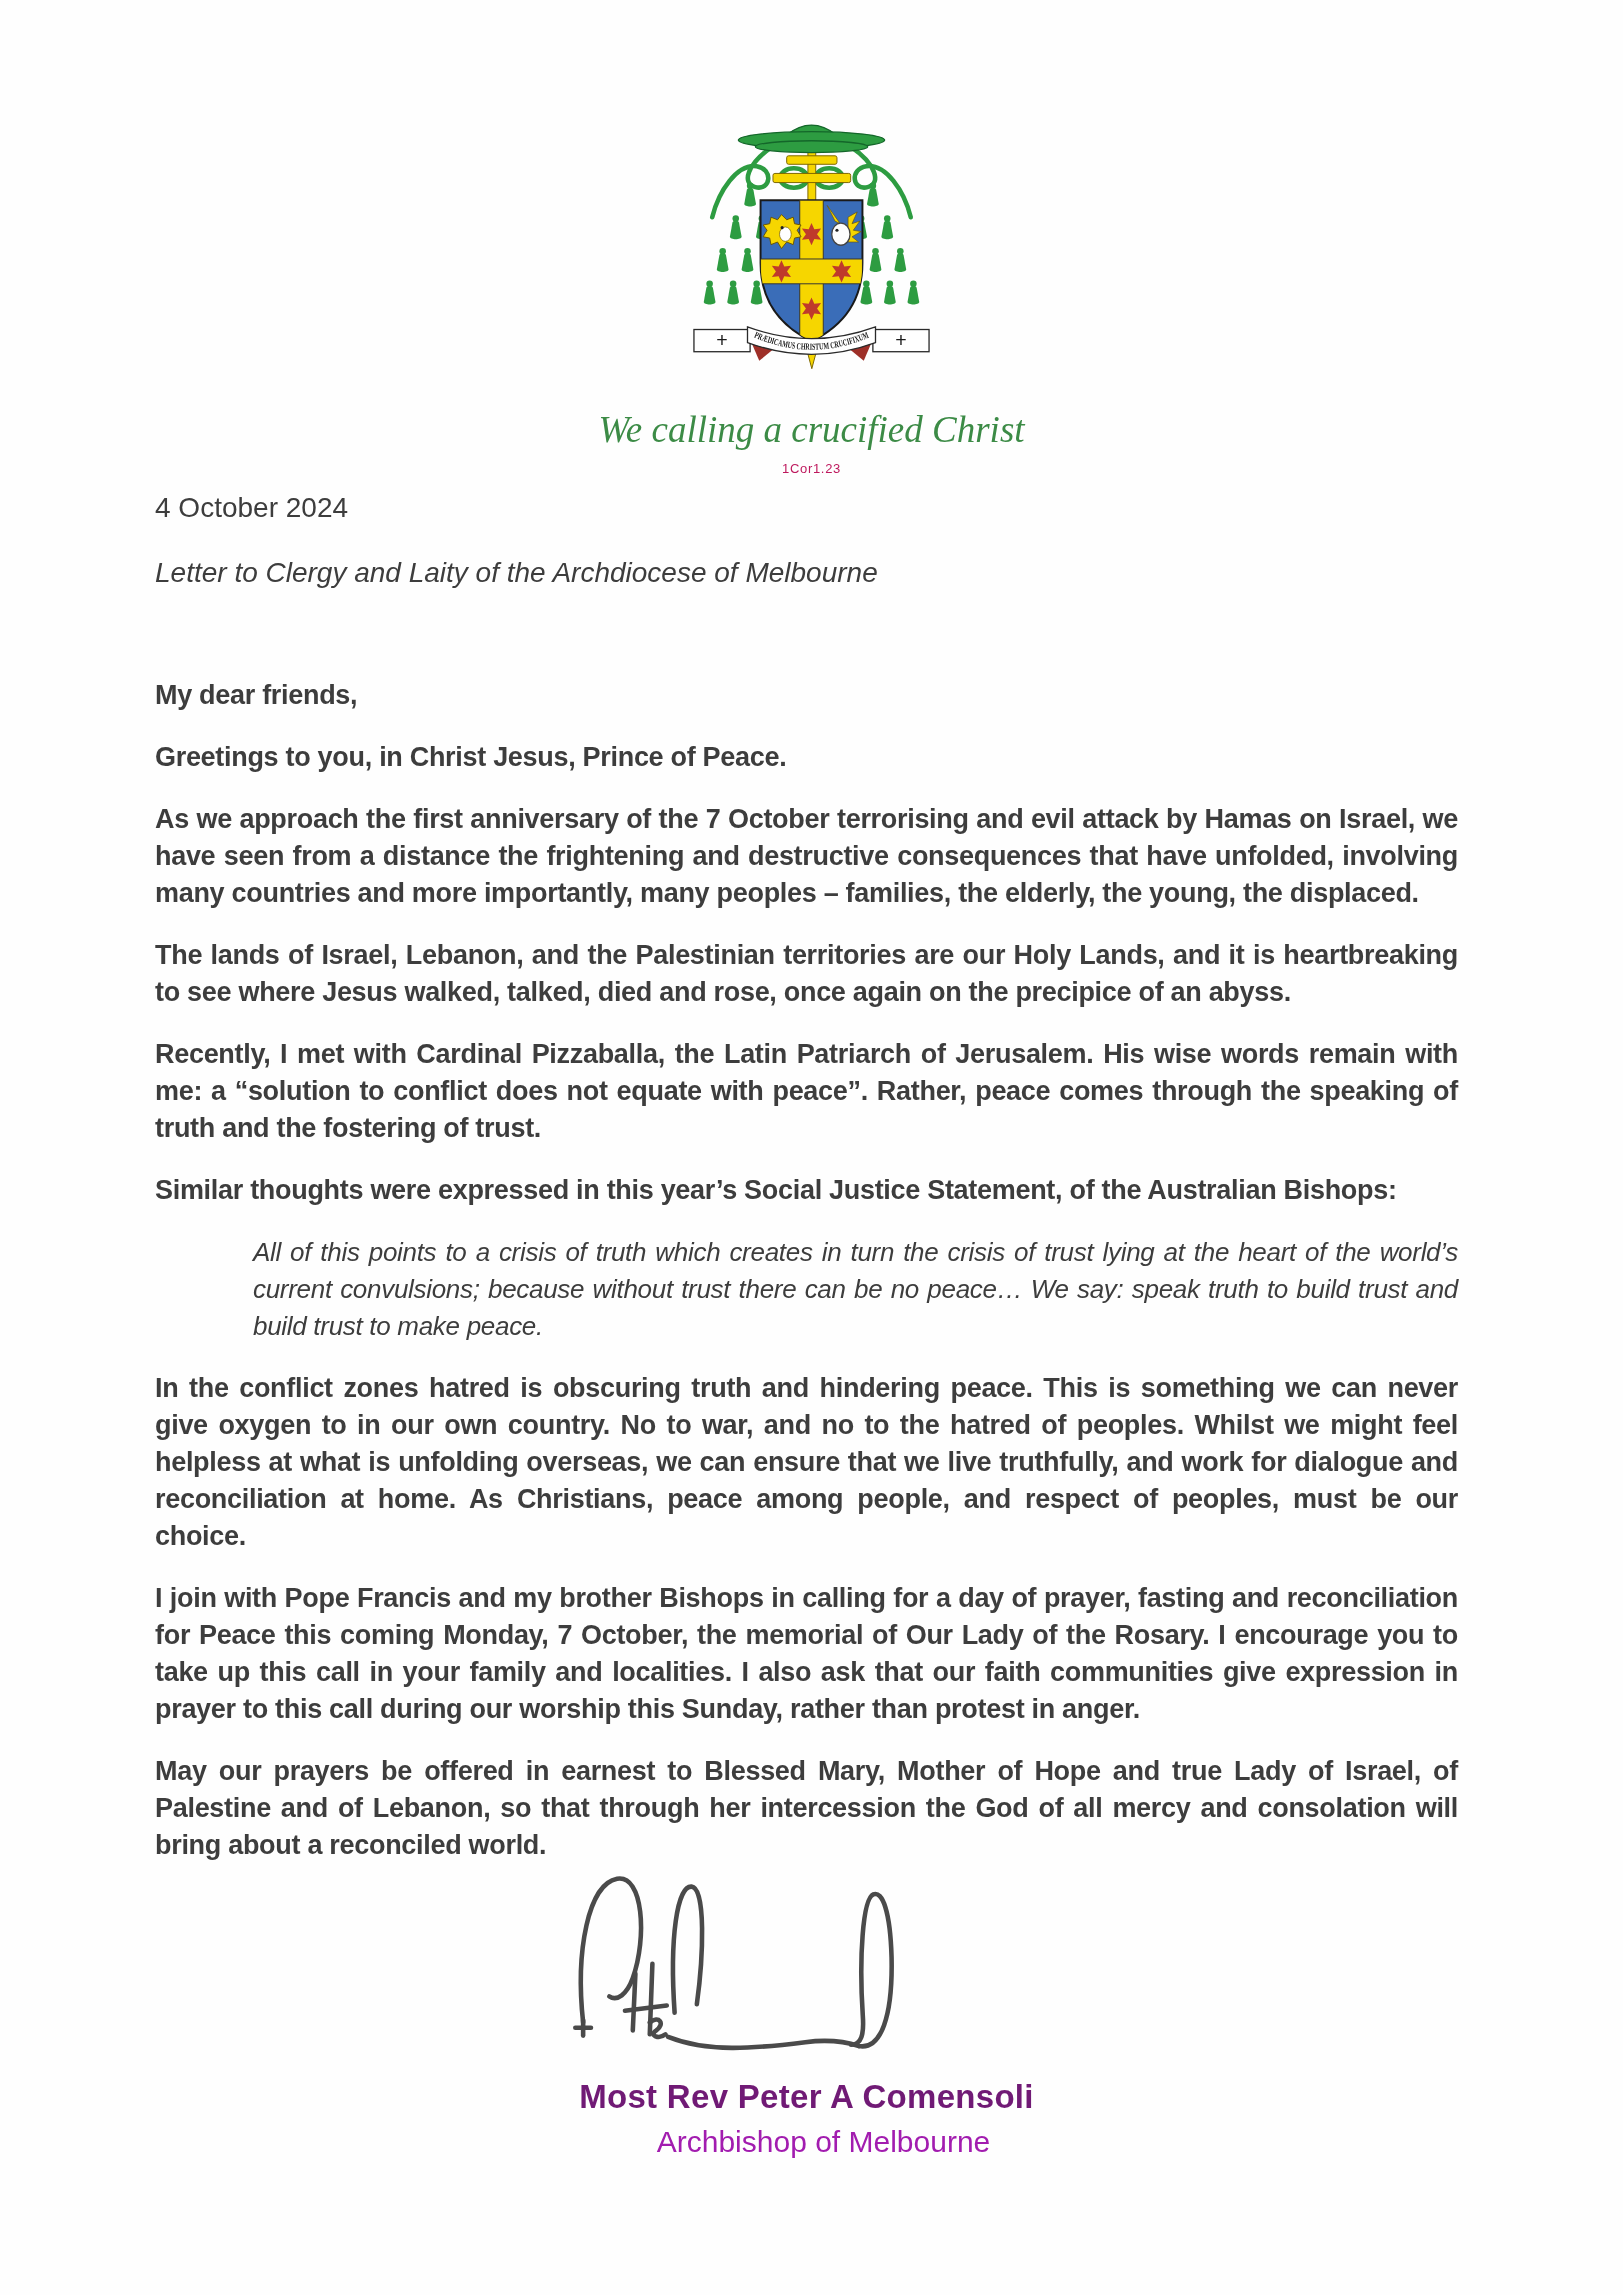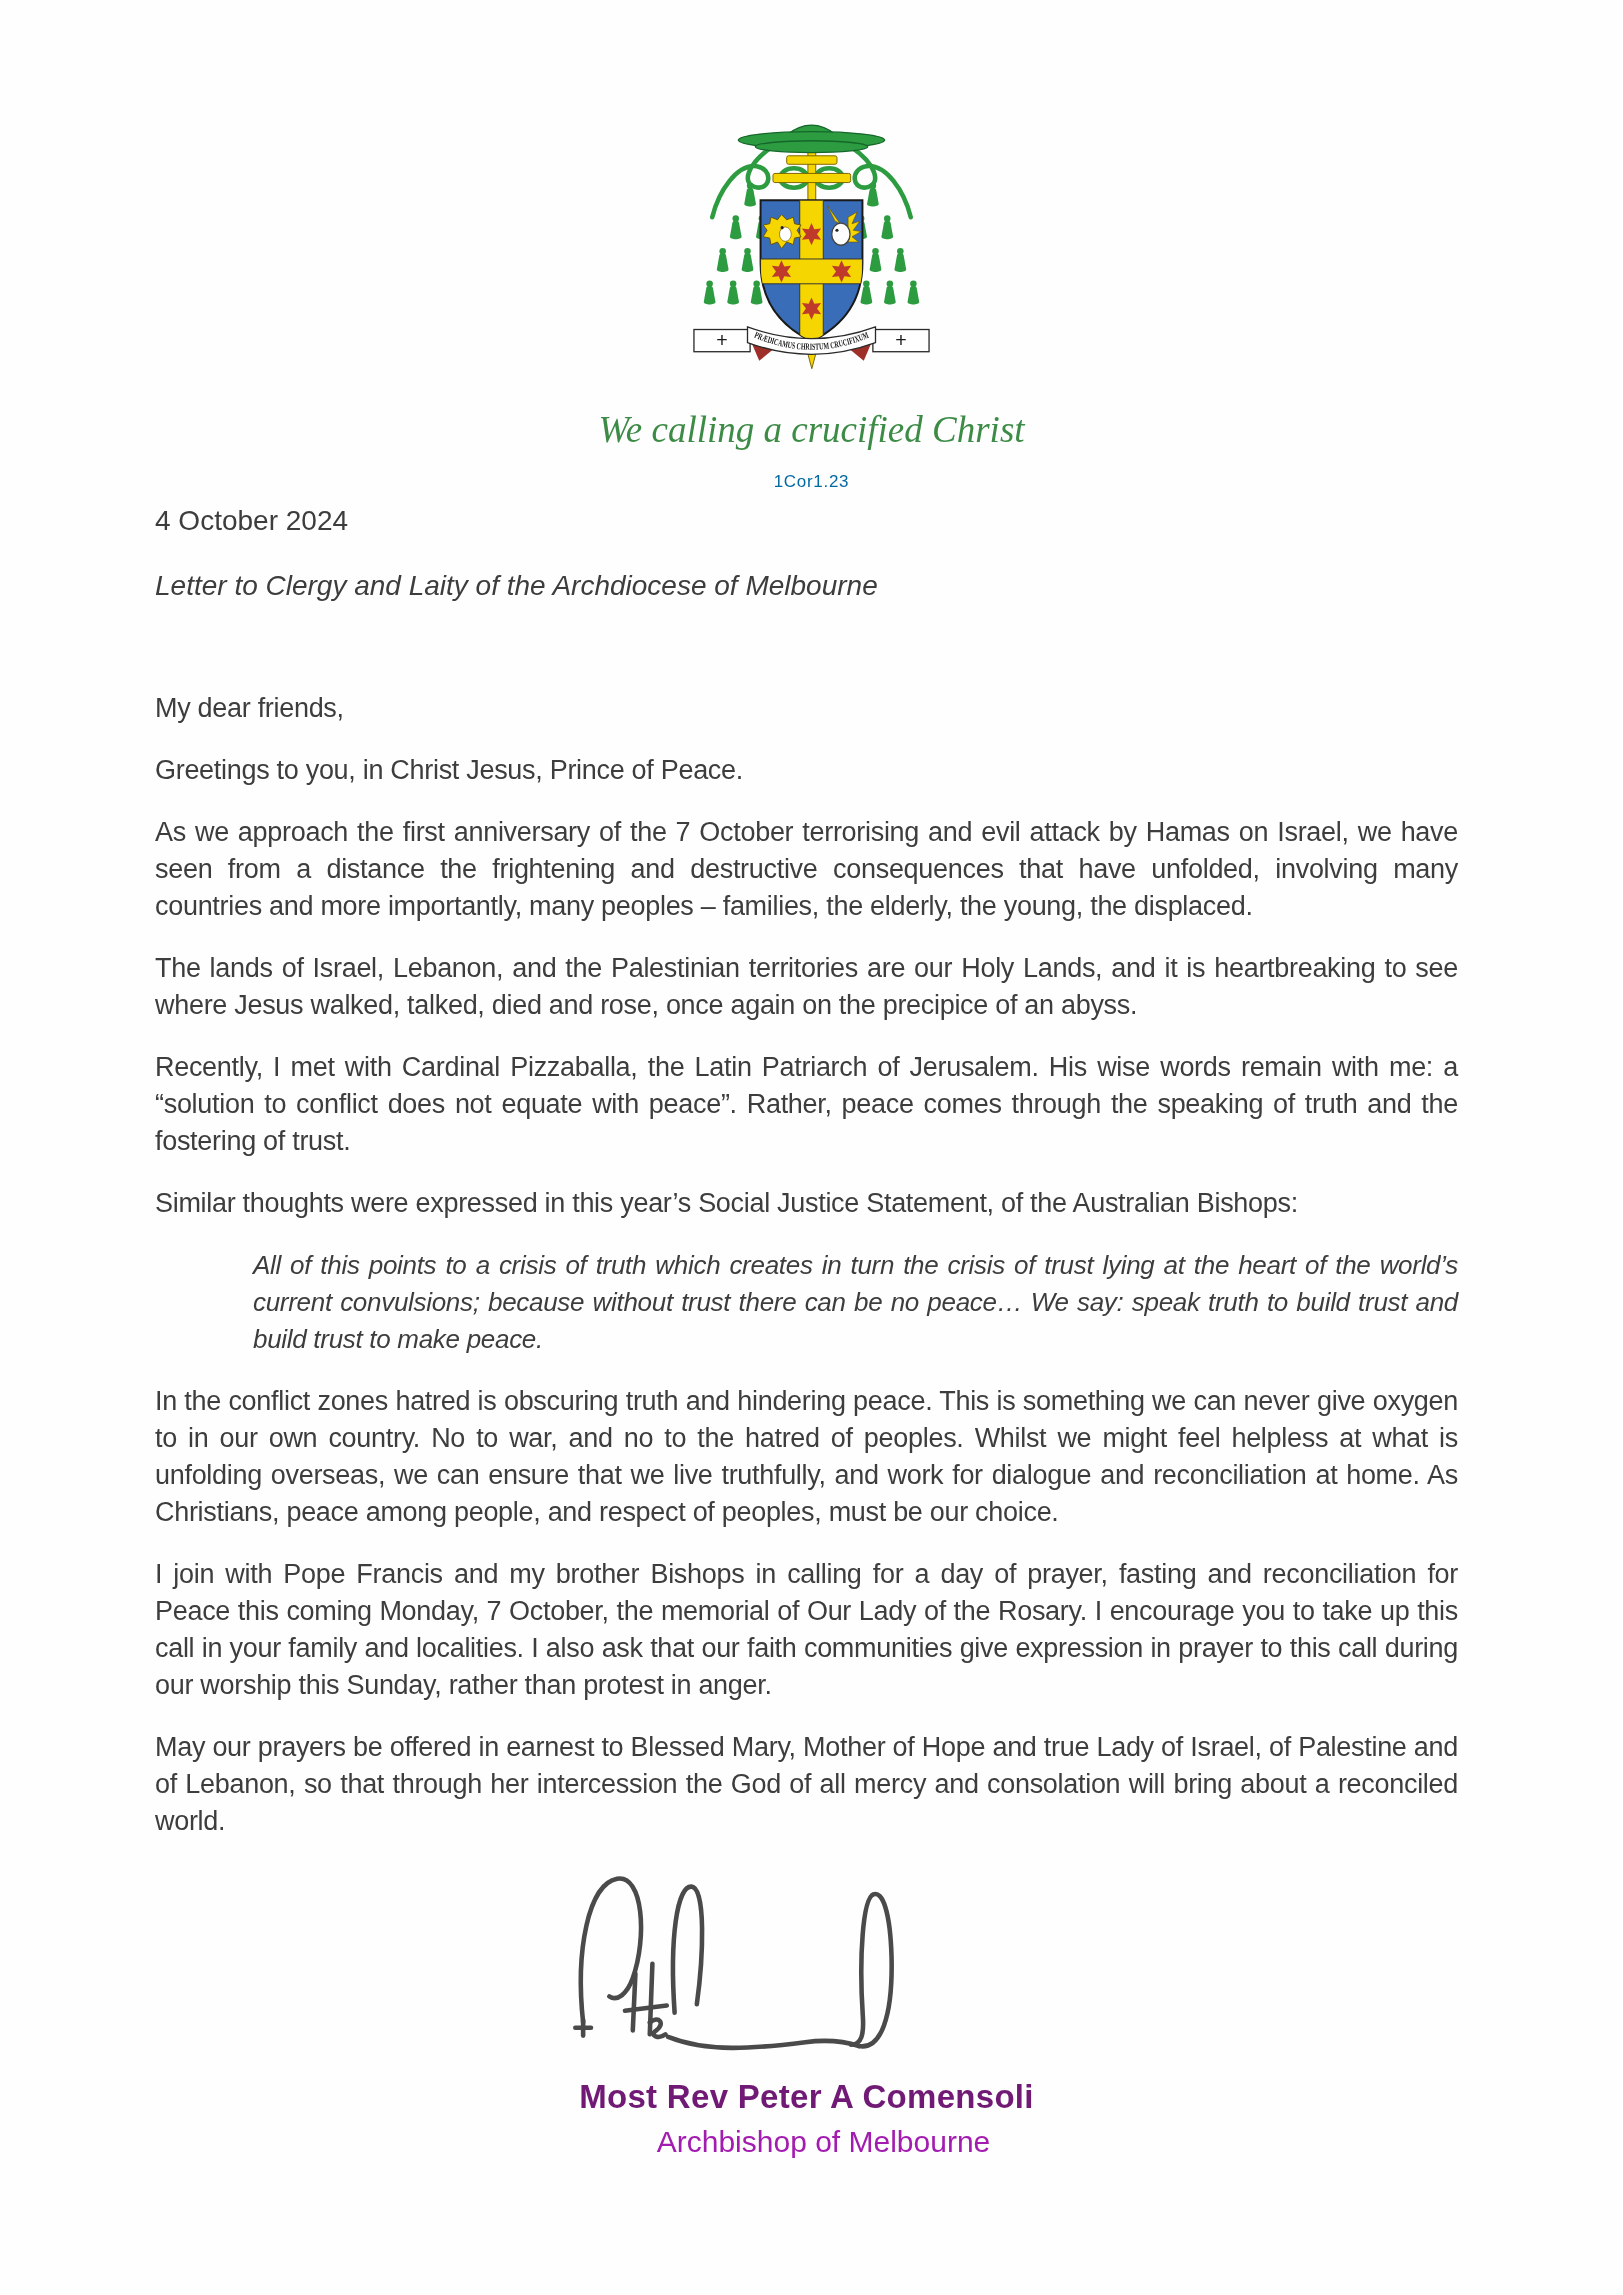--- a/index.html
+++ b/index.html
@@ -18,35 +18,35 @@
   .header { text-align:center; padding-top:114px; }
   .crest { width:275px; height:256px; display:inline-block; }
   .motto {
     margin-top:37px;
     font-family:"Liberation Serif", serif;
     font-style:italic;
     font-size:37px; line-height:41px;
     color:#3c8b46;
   }
   .motto-ref {
-    margin-top:21px;
-    font-size:17px; line-height:22px;
-    color:#0369a1;
+    margin-top:8px;
+    font-size:13px; line-height:22px;
+    color:#be185d;
     letter-spacing:0.7px;
   }
   .content { margin:0 165px 0 155px; }
   .dateline { margin-top:10.5px; font-size:28px; line-height:33px; }
   .subject  { margin-top:32px; font-size:28px; line-height:33px; font-style:italic; }
   .letter-body {
     margin-top:88px;
     font-size:27px; line-height:37px;
     letter-spacing:-0.3px;
     text-align:justify;
   }
-  .letter-body p { margin:25px 0 0 0; }
+  .letter-body p { margin:25px 0 0 0;font-weight:bold; }
   .letter-body p:first-child { margin-top:0; }
   .letter-body p.no-justify { text-align:left; }
   .quote {
     margin:25px 0 11px 98px;
     font-style:italic;
     font-size:26px; line-height:37px;
     text-align:justify;
   }
   .sig-svg {
     position:absolute; left:557px; top:1859px;

